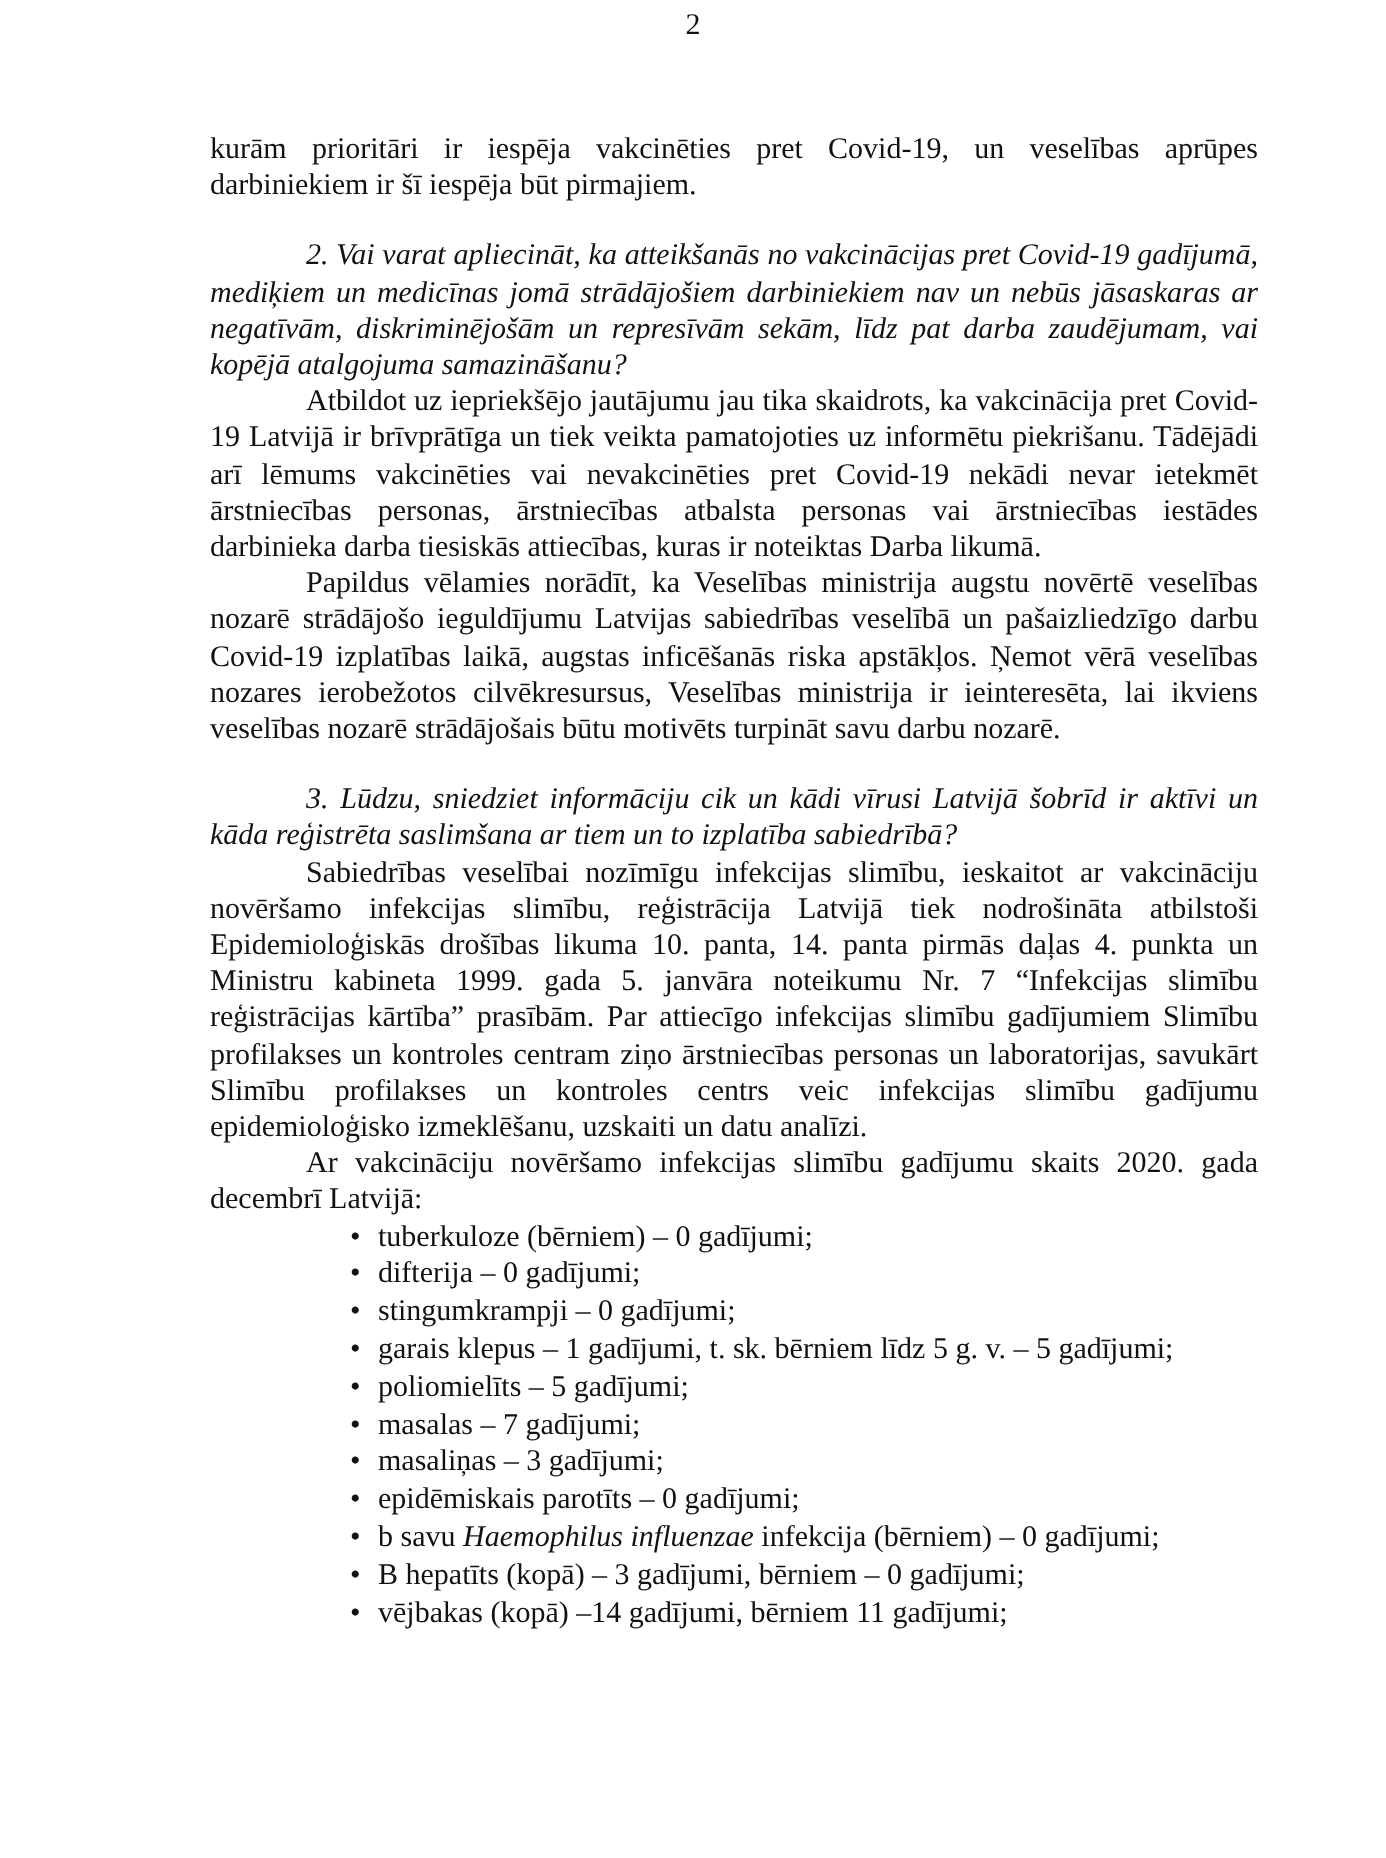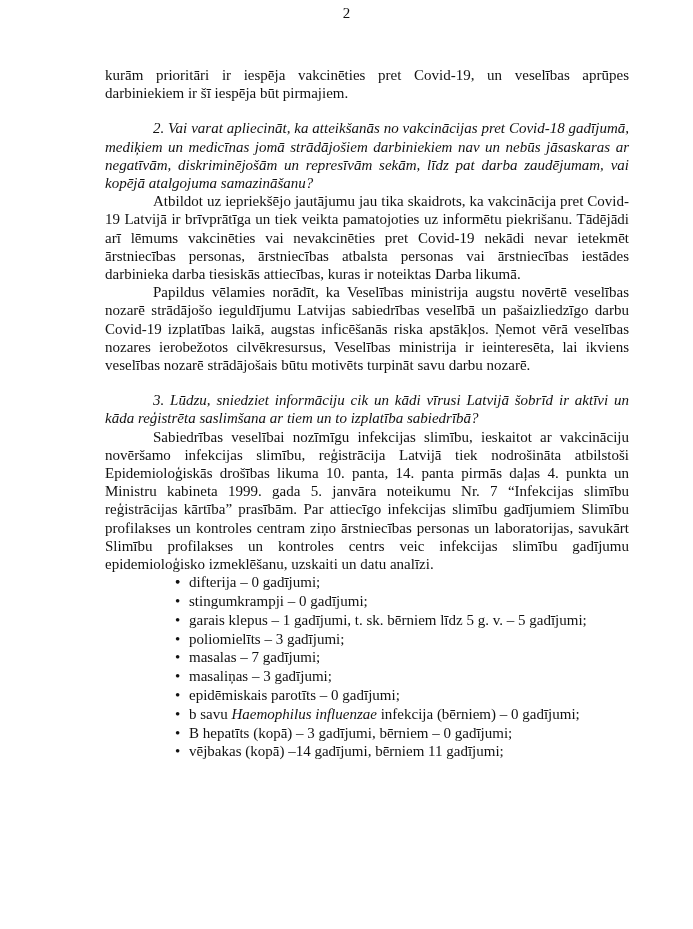--- a/index.html
+++ b/index.html
@@ -21,32 +21,33 @@
     em { font-style: italic; text-align: center; }
   </style>
 </head>
 <body>
 
 <div class="page-num">2</div>
 
 <div class="body-text">
   <p>kurām prioritāri ir iespēja vakcinēties pret Covid-19, un veselības aprūpes darbiniekiem ir šī iespēja būt pirmajiem.</p>
   <div class="gap"></div>
-  <p class="indent q">2. Vai varat apliecināt, ka atteikšanās no vakcinācijas pret Covid-18 gadījumā, mediķiem un medicīnas jomā strādājošiem darbiniekiem nav un nebūs jāsaskaras ar negatīvām, diskriminējošām un represīvām sekām, līdz pat darba zaudējumam, vai kopējā atalgojuma samazināšanu?</p>
+  <p class="indent q">2. Vai varat apliecināt, ka atteikšanās no vakcinācijas pret Covid-19 gadījumā, mediķiem un medicīnas jomā strādājošiem darbiniekiem nav un nebūs jāsaskaras ar negatīvām, diskriminējošām un represīvām sekām, līdz pat darba zaudējumam, vai kopējā atalgojuma samazināšanu?</p>
   <p class="indent">Atbildot uz iepriekšējo jautājumu jau tika skaidrots, ka vakcinācija pret Covid-19 Latvijā ir brīvprātīga un tiek veikta pamatojoties uz informētu piekrišanu. Tādējādi arī lēmums vakcinēties vai nevakcinēties pret Covid-19 nekādi nevar ietekmēt ārstniecības personas, ārstniecības atbalsta personas vai ārstniecības iestādes darbinieka darba tiesiskās attiecības, kuras ir noteiktas Darba likumā.</p>
   <p class="indent">Papildus vēlamies norādīt, ka Veselības ministrija augstu novērtē veselības nozarē strādājošo ieguldījumu Latvijas sabiedrības veselībā un pašaizliedzīgo darbu Covid-19 izplatības laikā, augstas inficēšanās riska apstākļos. Ņemot vērā veselības nozares ierobežotos cilvēkresursus, Veselības ministrija ir ieinteresēta, lai ikviens veselības nozarē strādājošais būtu motivēts turpināt savu darbu nozarē.</p>
   <div class="gap"></div>
   <p class="indent q">3. Lūdzu, sniedziet informāciju cik un kādi vīrusi Latvijā šobrīd ir aktīvi un kāda reģistrēta saslimšana ar tiem un to izplatība sabiedrībā?</p>
   <p class="indent">Sabiedrības veselībai nozīmīgu infekcijas slimību, ieskaitot ar vakcināciju novēršamo infekcijas slimību, reģistrācija Latvijā tiek nodrošināta atbilstoši Epidemioloģiskās drošības likuma 10. panta, 14. panta pirmās daļas 4. punkta un Ministru kabineta 1999. gada 5. janvāra noteikumu Nr. 7 “Infekcijas slimību reģistrācijas kārtība” prasībām. Par attiecīgo infekcijas slimību gadījumiem Slimību profilakses un kontroles centram ziņo ārstniecības personas un laboratorijas, savukārt Slimību profilakses un kontroles centrs veic infekcijas slimību gadījumu epidemioloģisko izmeklēšanu, uzskaiti un datu analīzi.</p>
+  <p class="indent">Ar vakcināciju novēršamo infekcijas slimību gadījumu skaits 2020. gada decembrī Latvijā:</p>
   <ul class="cases">
-    <li><span class="bullet">•</span></li>
+    <li><span class="bullet">•</span><span>tuberkuloze (bērniem) – 0 gadījumi;</span></li>
     <li><span class="bullet">•</span><span>difterija – 0 gadījumi;</span></li>
     <li><span class="bullet">•</span><span>stingumkrampji – 0 gadījumi;</span></li>
     <li><span class="bullet">•</span><span>garais klepus – 1 gadījumi, t. sk. bērniem līdz 5 g. v. – 5 gadījumi;</span></li>
-    <li><span class="bullet">•</span><span>poliomielīts – 3 gadījumi;</span></li>
+    <li><span class="bullet">•</span><span>poliomielīts – 5 gadījumi;</span></li>
     <li><span class="bullet">•</span><span>masalas – 7 gadījumi;</span></li>
     <li><span class="bullet">•</span><span>masaliņas – 3 gadījumi;</span></li>
     <li><span class="bullet">•</span><span>epidēmiskais parotīts – 0 gadījumi;</span></li>
     <li><span class="bullet">•</span><span>b savu </span><em>Haemophilus influenzae</em><span> infekcija (bērniem) – 0 gadījumi;</span></li>
     <li><span class="bullet">•</span><span>B hepatīts (kopā) – 3 gadījumi, bērniem – 0 gadījumi;</span></li>
     <li><span class="bullet">•</span><span>vējbakas (kopā) –14 gadījumi, bērniem 11 gadījumi;</span></li>
   </ul>
 </div>
 
 <div class="footer">*Dokuments ir parakstīts ar drošu elektronisko parakstu un satur laika zīmogu</div>

